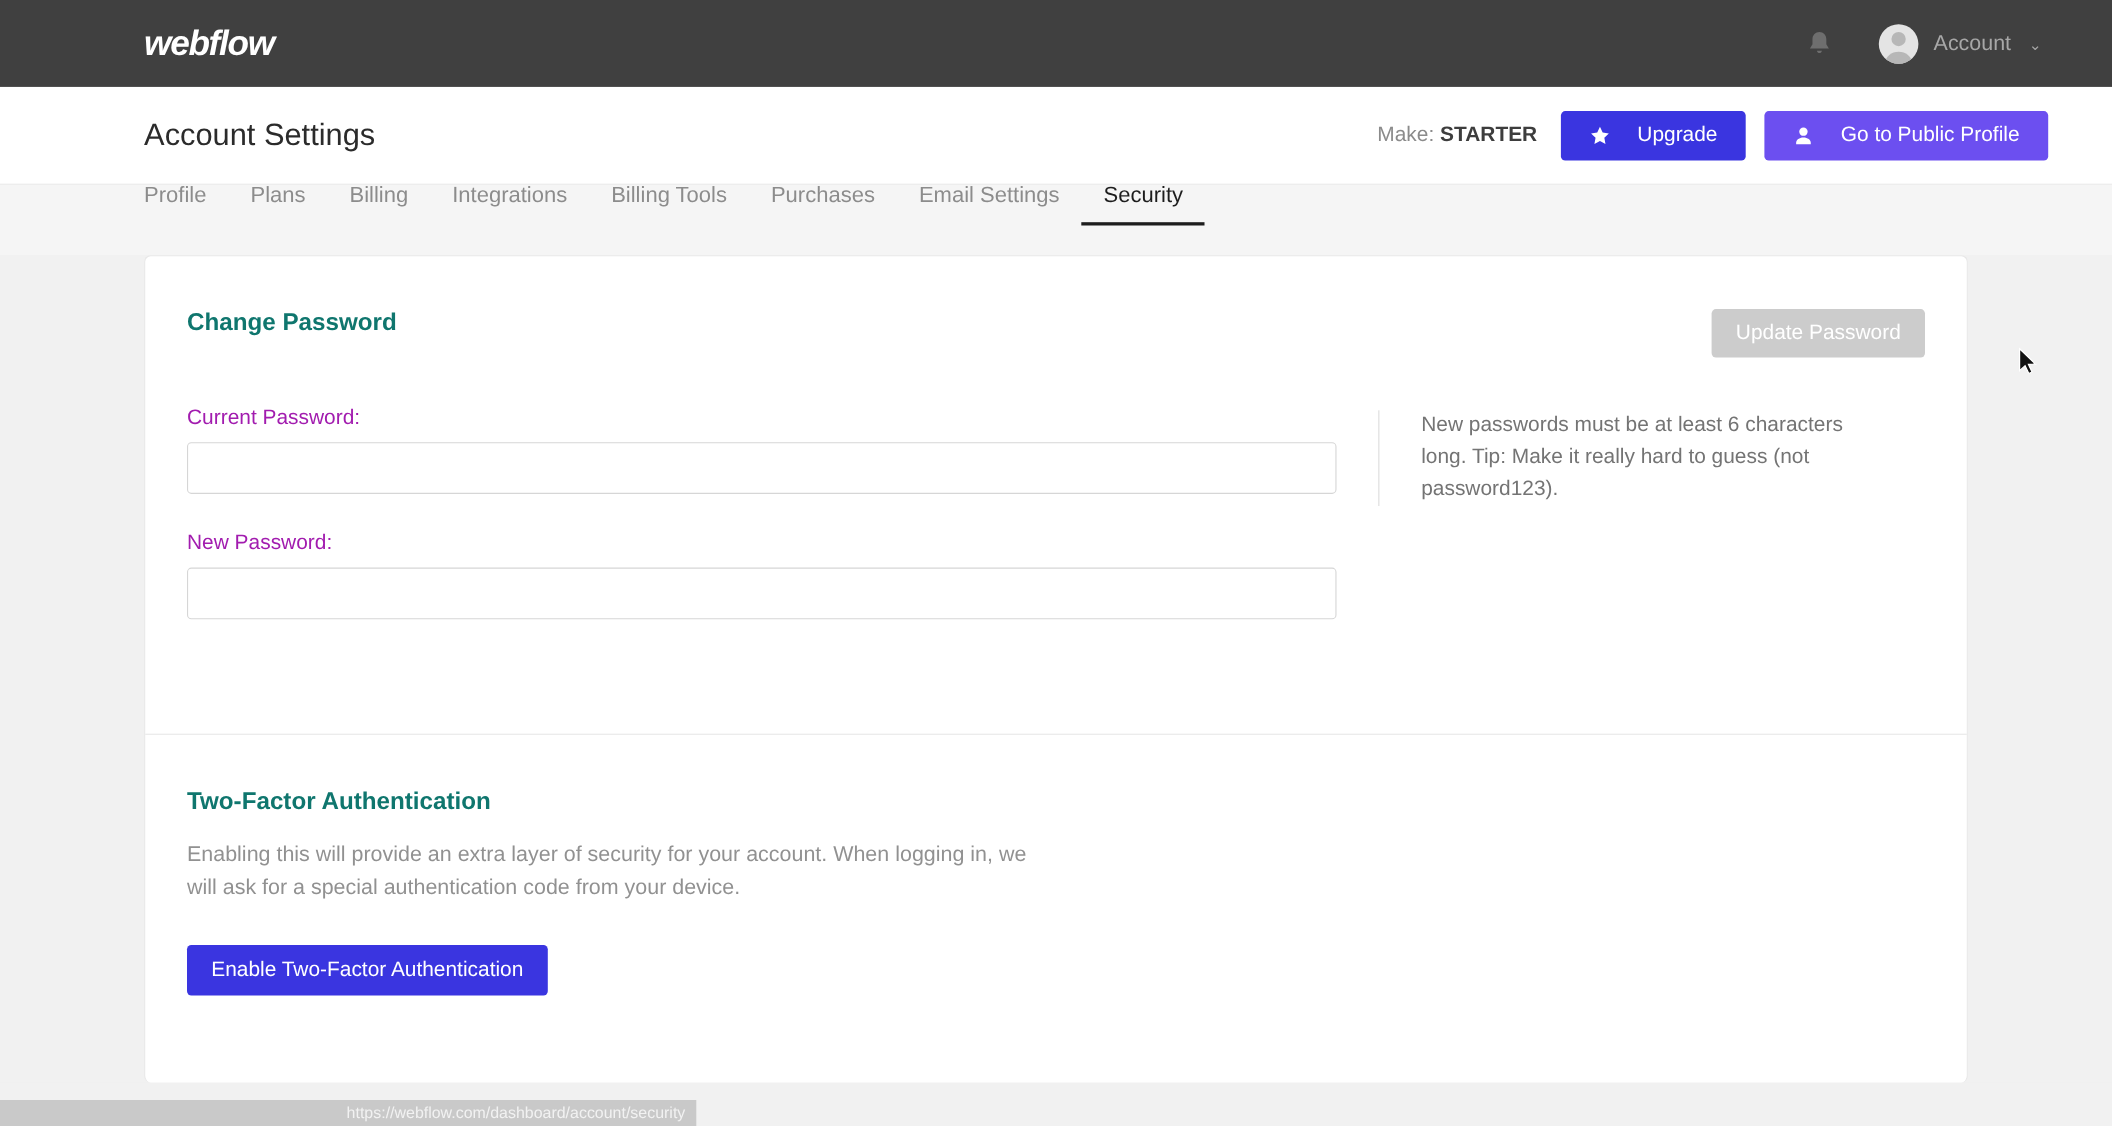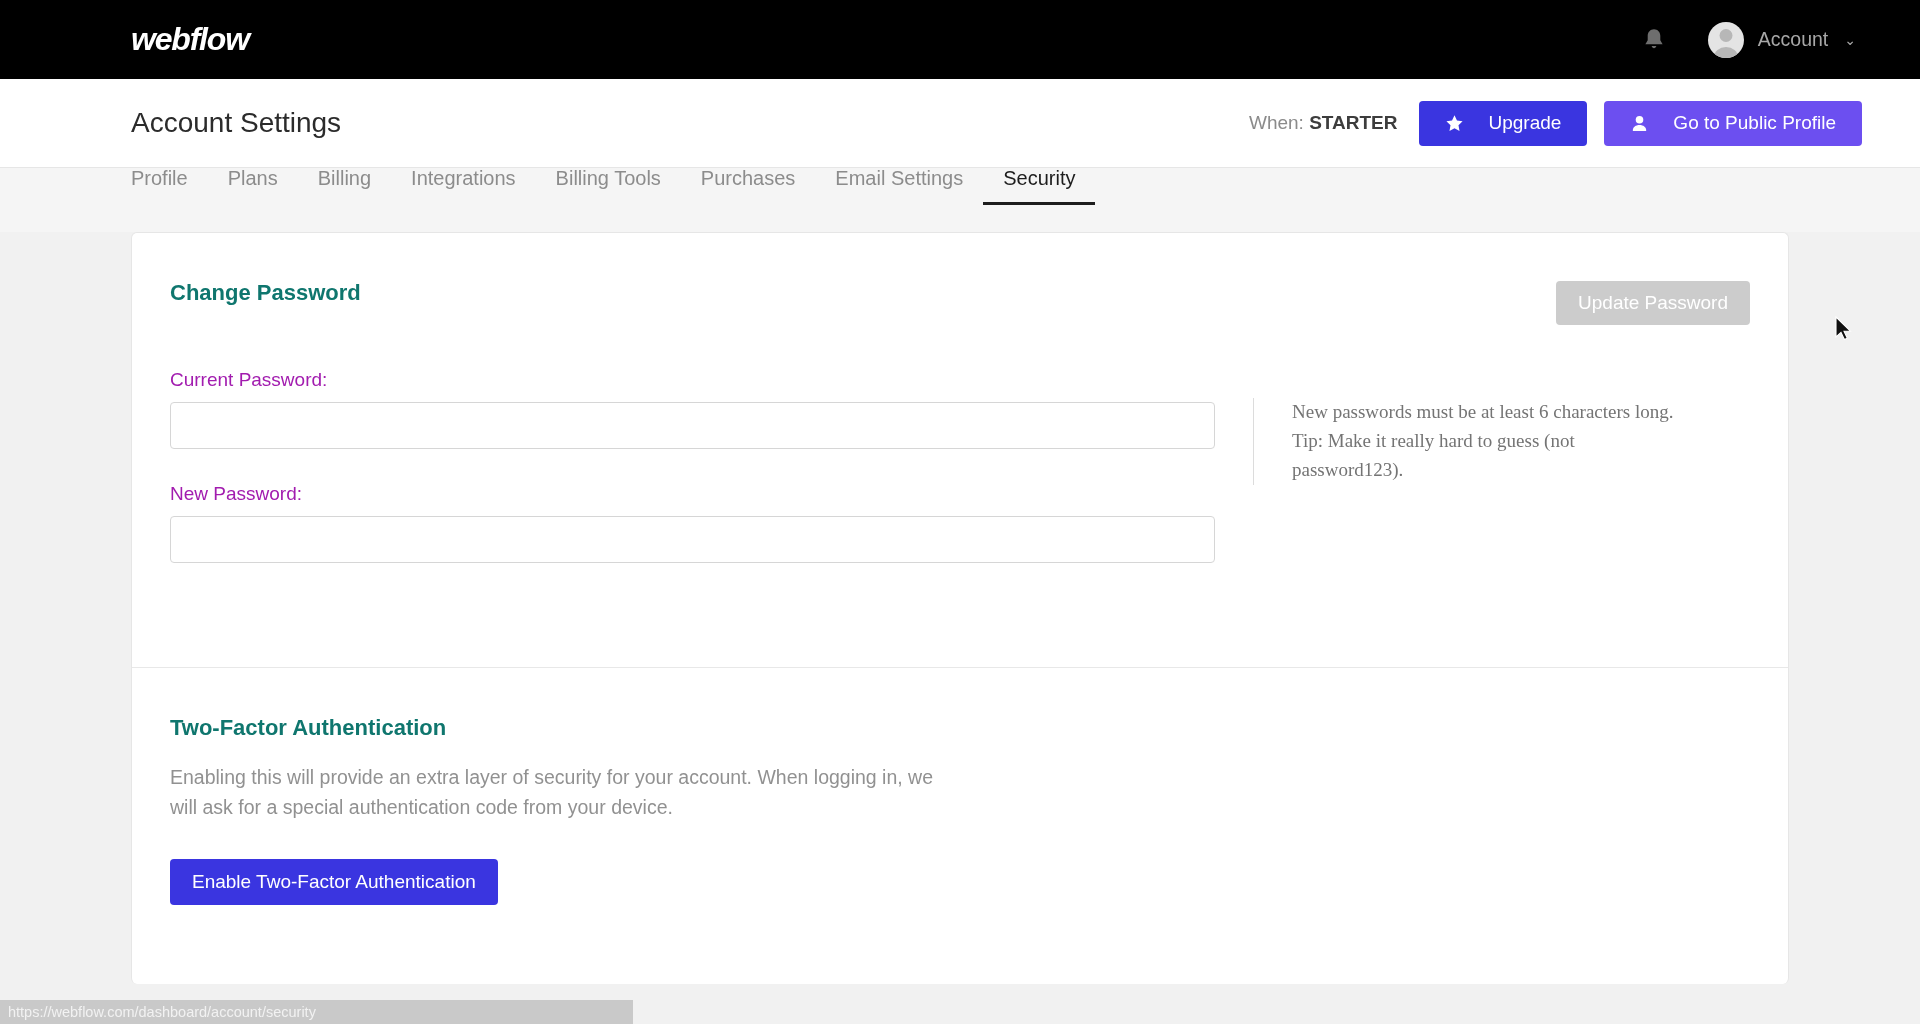--- a/index.html
+++ b/index.html
@@ -7,21 +7,21 @@
     width: 1920px;
     height: 1024px;
     overflow: hidden;
     font-family: "Liberation Sans", sans-serif;
     background: #f1f1f1;
   }
 
   
   .topnav {
     height: 79px;
-    background: #000000;
+    background: #404040;
     display: flex;
     align-items: center;
     padding: 0 58px 0 131px;
     position: relative;
   }
   .brand {
     font-family: "Liberation Sans", sans-serif;
     font-size: 32px;
     font-weight: bold;
     font-style: italic;
@@ -156,21 +156,21 @@
   .field-label.first { margin-top: 44px; }
   .pw-input {
     width: 1045px; height: 47px;
     border: 1px solid #d6d6d6; border-radius: 4px;
     background: #ffffff; padding: 0 14px;
     font-size: 18px; font-family: "Liberation Sans", sans-serif;
     color: #333; outline: none;
   }
   .hint-wrap {
     display: flex; align-items: flex-start;
-    margin-left: 38px; margin-top: 73px; font-family: Liberation Serif, serif;
+    margin-left: 38px; margin-top: 48px;
   }
   .hint-divider {
     width: 1px; background: #dcdcdc; align-self: stretch;
     min-height: 85px; flex: 0 0 auto;
   }
   .hint-text {
     font-size: 19px; color: #747474; line-height: 1.52;
     margin-left: 38px; max-width: 392px;
   }
   .divider { height: 1px; background: #e8e8e8; margin-top: 52px; }
@@ -188,21 +188,21 @@
 
   
   .statusbar {
     position: absolute; left: 0; bottom: 0;
     height: 24px; background: #c9c9c9;
     display: flex; align-items: center;
     padding: 0 10px;
     font-size: 14.5px; color: #f2f2f2;
     width: 633px;
     font-family: "Liberation Sans", sans-serif;
-    white-space: nowrap; overflow: hidden;
+    white-space: nowrap; overflow: hidden; justify-content: flex-end;
   }
   .statusbar .url-text { margin-left: -2px; }
 
   
   .cursor {
     position: absolute;
     left: 1834px; top: 316px;
     width: 20px; height: 28px;
     pointer-events: none;
   }
@@ -224,21 +224,21 @@
       <span class="account-label">Account</span>
       <span class="account-chev">⌄</span>
     </div>
   </div>
 </div>
 
 <div class="pagehead">
   <h1 class="pagetitle">Account Settings</h1>
   <div class="head-right">
     <div class="plan-text">
-      <span>When: </span><b>STARTER</b>
+      <span>Make: </span><b>STARTER</b>
     </div>
     <button class="btn btn-upgrade">
       <svg class="icon-star" viewBox="0 0 20 20">
         <path d="M10 1.4l2.6 5.5 5.9.8-4.3 4.2 1.1 6-5.3-2.9-5.3 2.9 1.1-6L1.5 7.7l5.9-.8z" fill="#ffffff"></path>
       </svg>
       <span>Upgrade</span>
     </button>
     <button class="btn btn-profile">
       <svg class="icon-person" viewBox="0 0 20 20">
         <circle cx="10" cy="6" r="4" fill="#ffffff"></circle>

